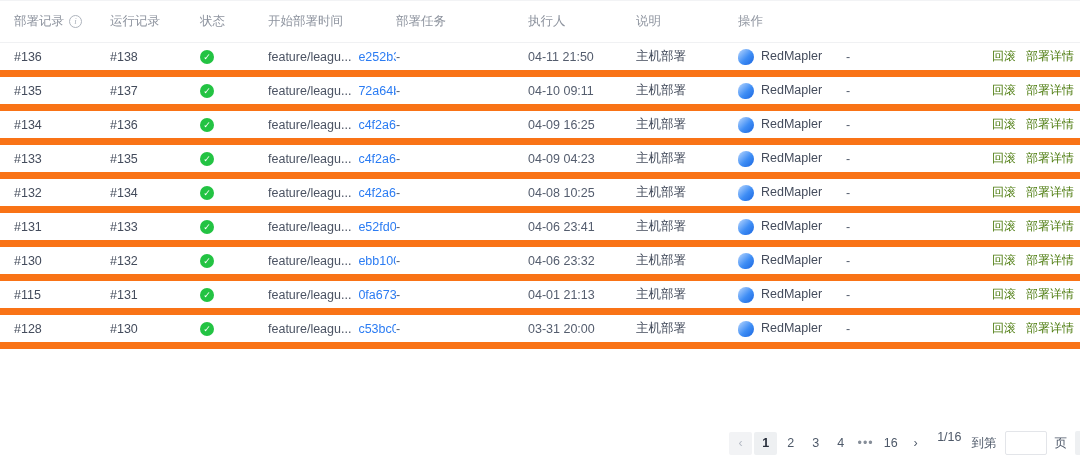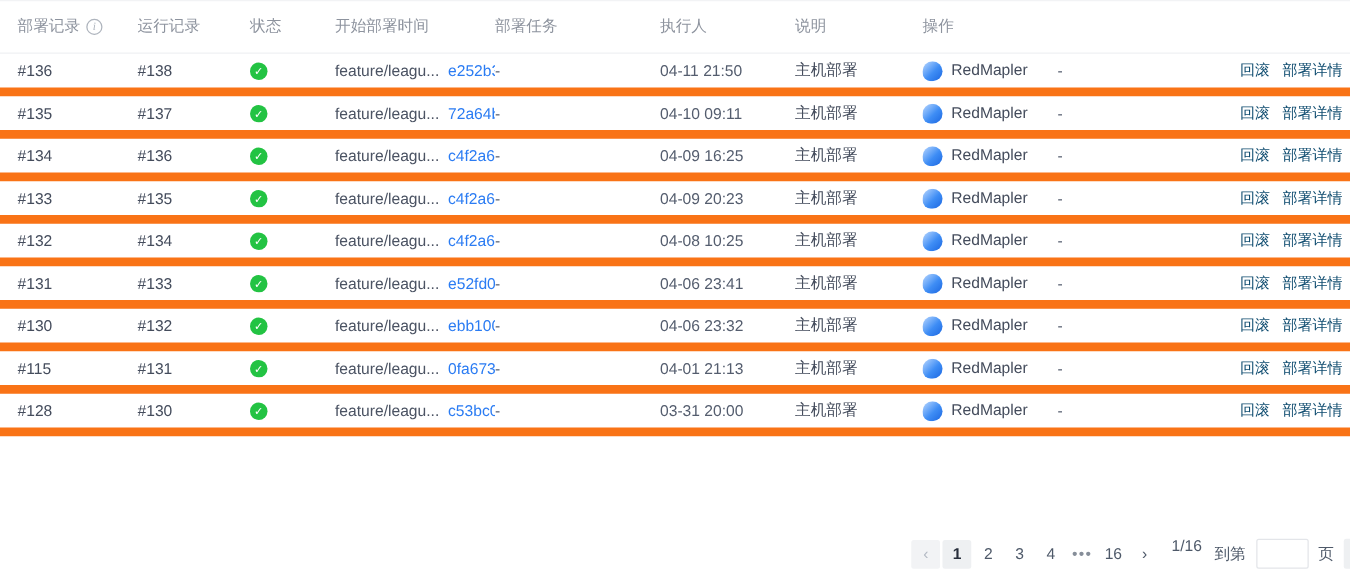--- a/index.html
+++ b/index.html
@@ -37,21 +37,21 @@
     color: #fff; font-size: 9px; line-height: 14px;
     align-items: center; justify-content: center; font-weight: bold;
   }
   .executor { display: flex; align-items: flex-start; gap: 7px; }
   .avatar {
     width: 16px; height: 16px; flex: 0 0 16px;
     border-radius: 50% 50% 50% 42%;
     background: linear-gradient(315deg, #1b66e0 0%, #3e8df5 45%, #bcd9ff 100%);
   }
   .td.actions { text-align: right; overflow: visible; }
-  .action-link { color: #0c4a6e; font-size: 12px; margin-left: 10px; cursor: pointer; }
+  .action-link { color: #4d7c0f; font-size: 12px; margin-left: 10px; cursor: pointer; }
 
   
   .pagination {
     position: absolute; bottom: 3px; left: 0; right: -40px;
     height: 26px;
     display: flex; align-items: center; justify-content: flex-end;
     gap: 2px; font-size: 12.5px; color: #4e5969;
   }
   .pg-item {
     min-width: 23px; height: 23px; padding: 0 2px;
@@ -151,21 +151,21 @@
           </div>
           <div class="td secondary">-</div>
           <div class="td actions"><span class="action-link">回滚</span><span class="action-link">部署详情</span></div>
         </div>
         <div class="tr grid-row">
           <div class="td">#133</div>
           <div class="td">#135</div>
           <div class="td"><span class="check" style="background: rgb(35, 195, 67);">✓</span></div>
           <div class="td"><span class="branch">feature/leagu...</span><a class="commit" style="color: rgb(43, 124, 243);">c4f2a65f</a></div>
           <div class="td secondary">-</div>
-          <div class="td secondary">04-09 20:23</div>
+          <div class="td secondary">04-09 04:23</div>
           <div class="td">主机部署</div>
           <div class="td executor">
             <span class="avatar"></span>
             <span>RedMapler</span>
           </div>
           <div class="td secondary">-</div>
           <div class="td actions"><span class="action-link">回滚</span><span class="action-link">部署详情</span></div>
         </div>
         <div class="tr grid-row">
           <div class="td">#132</div>

